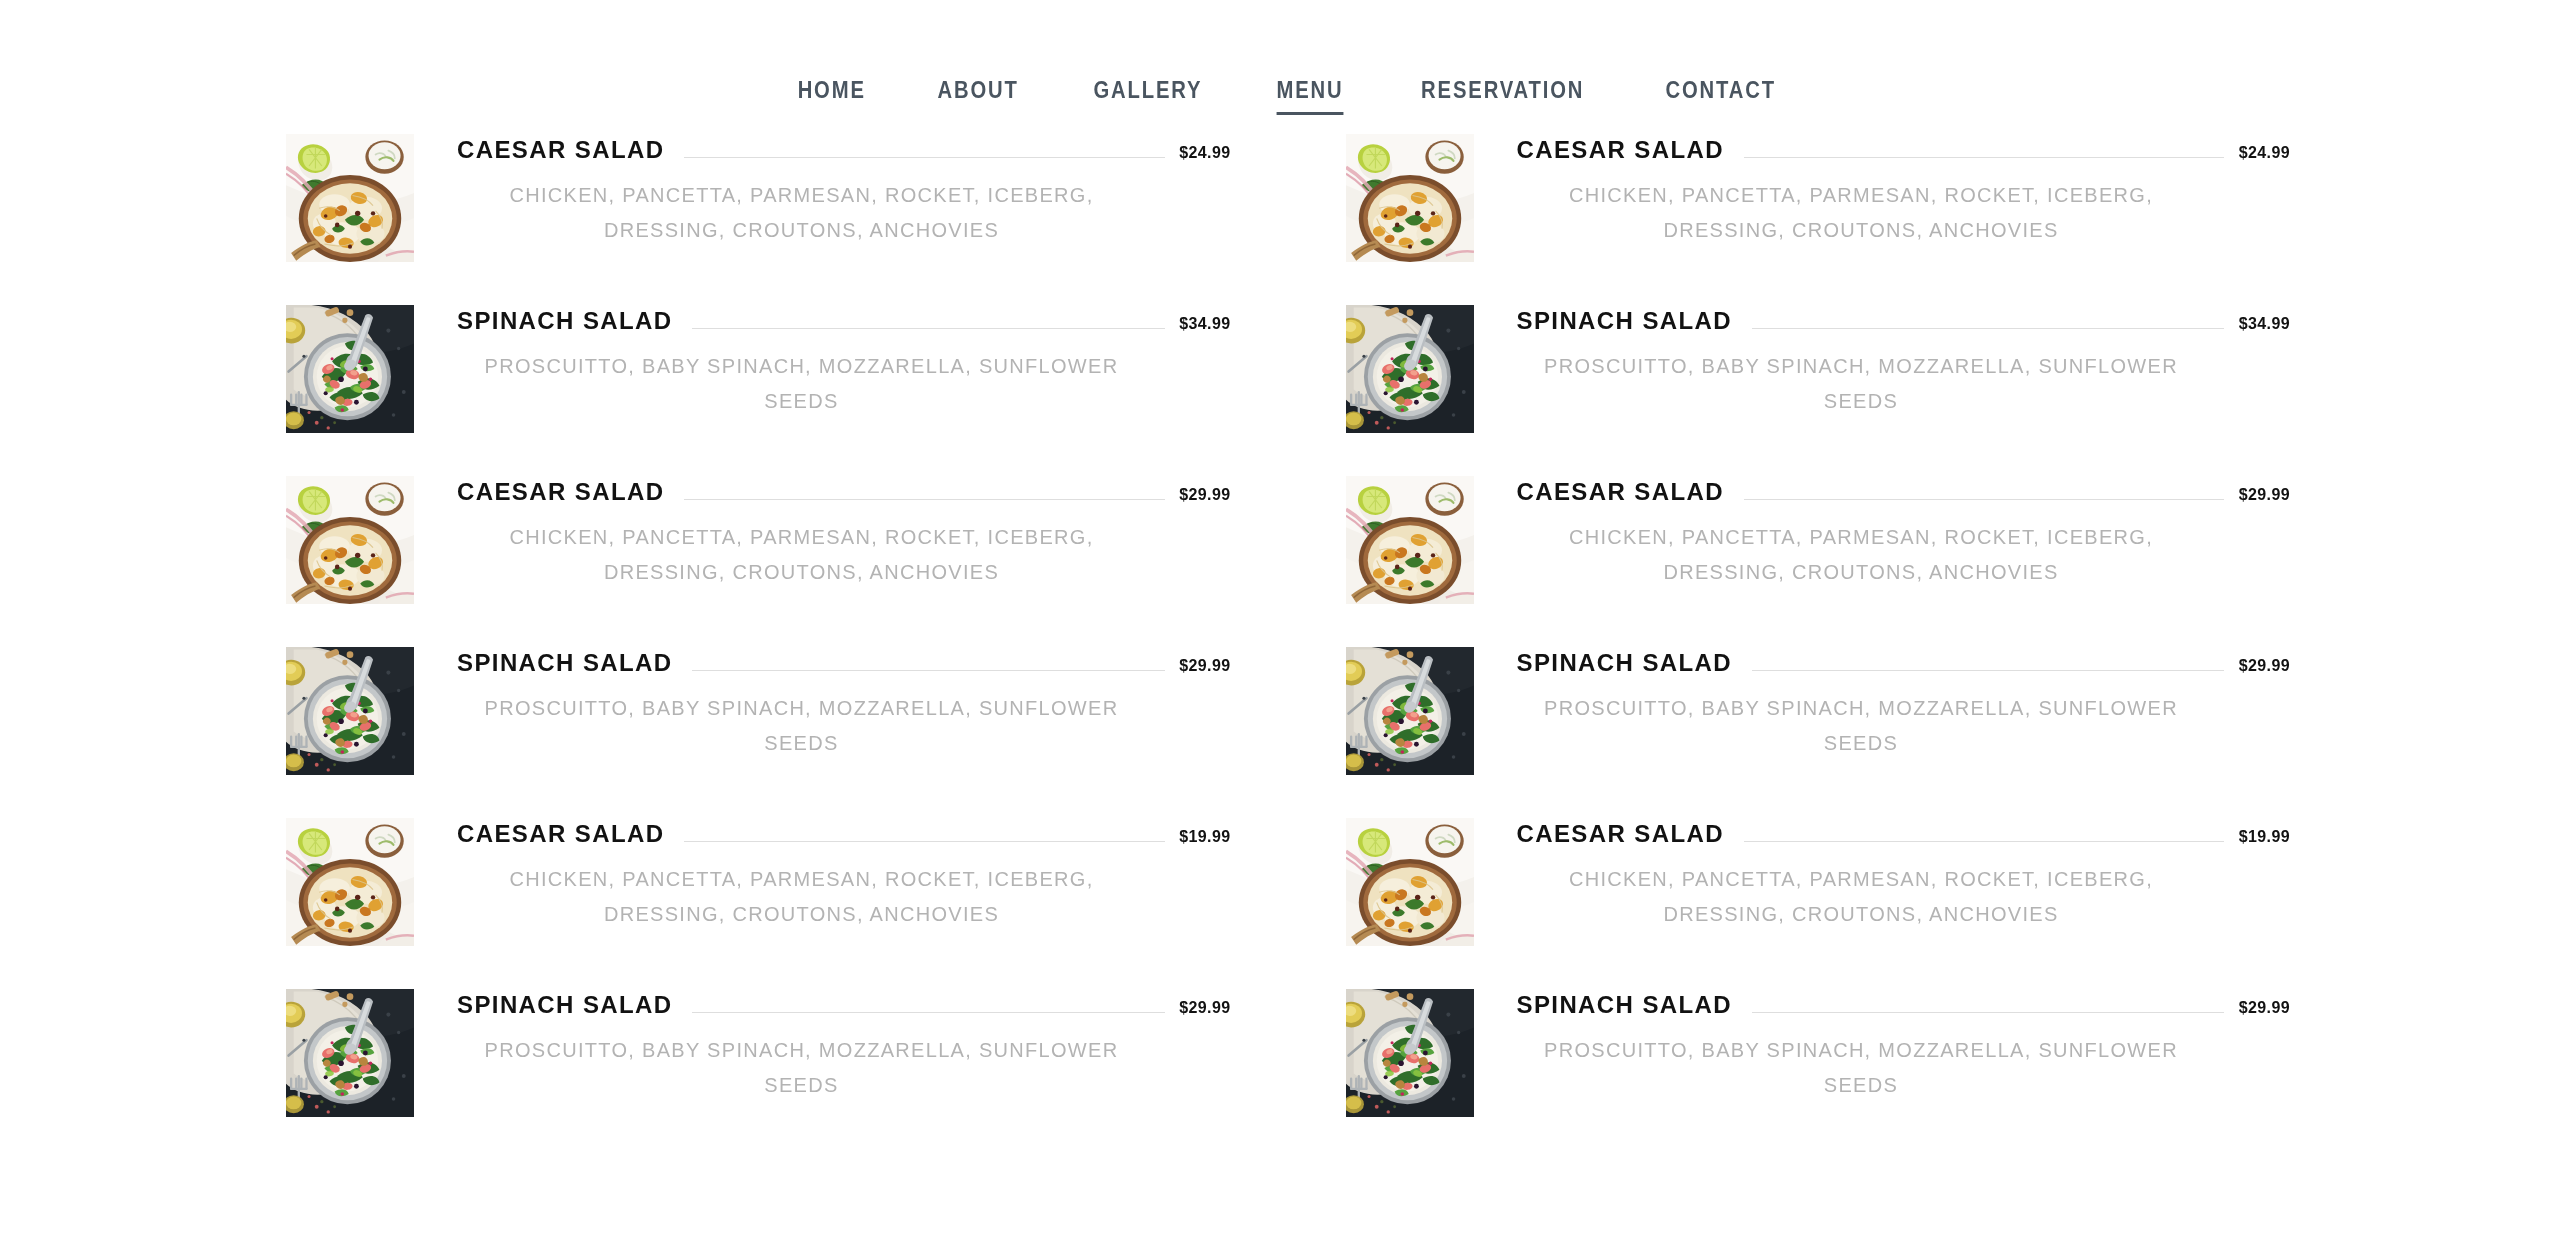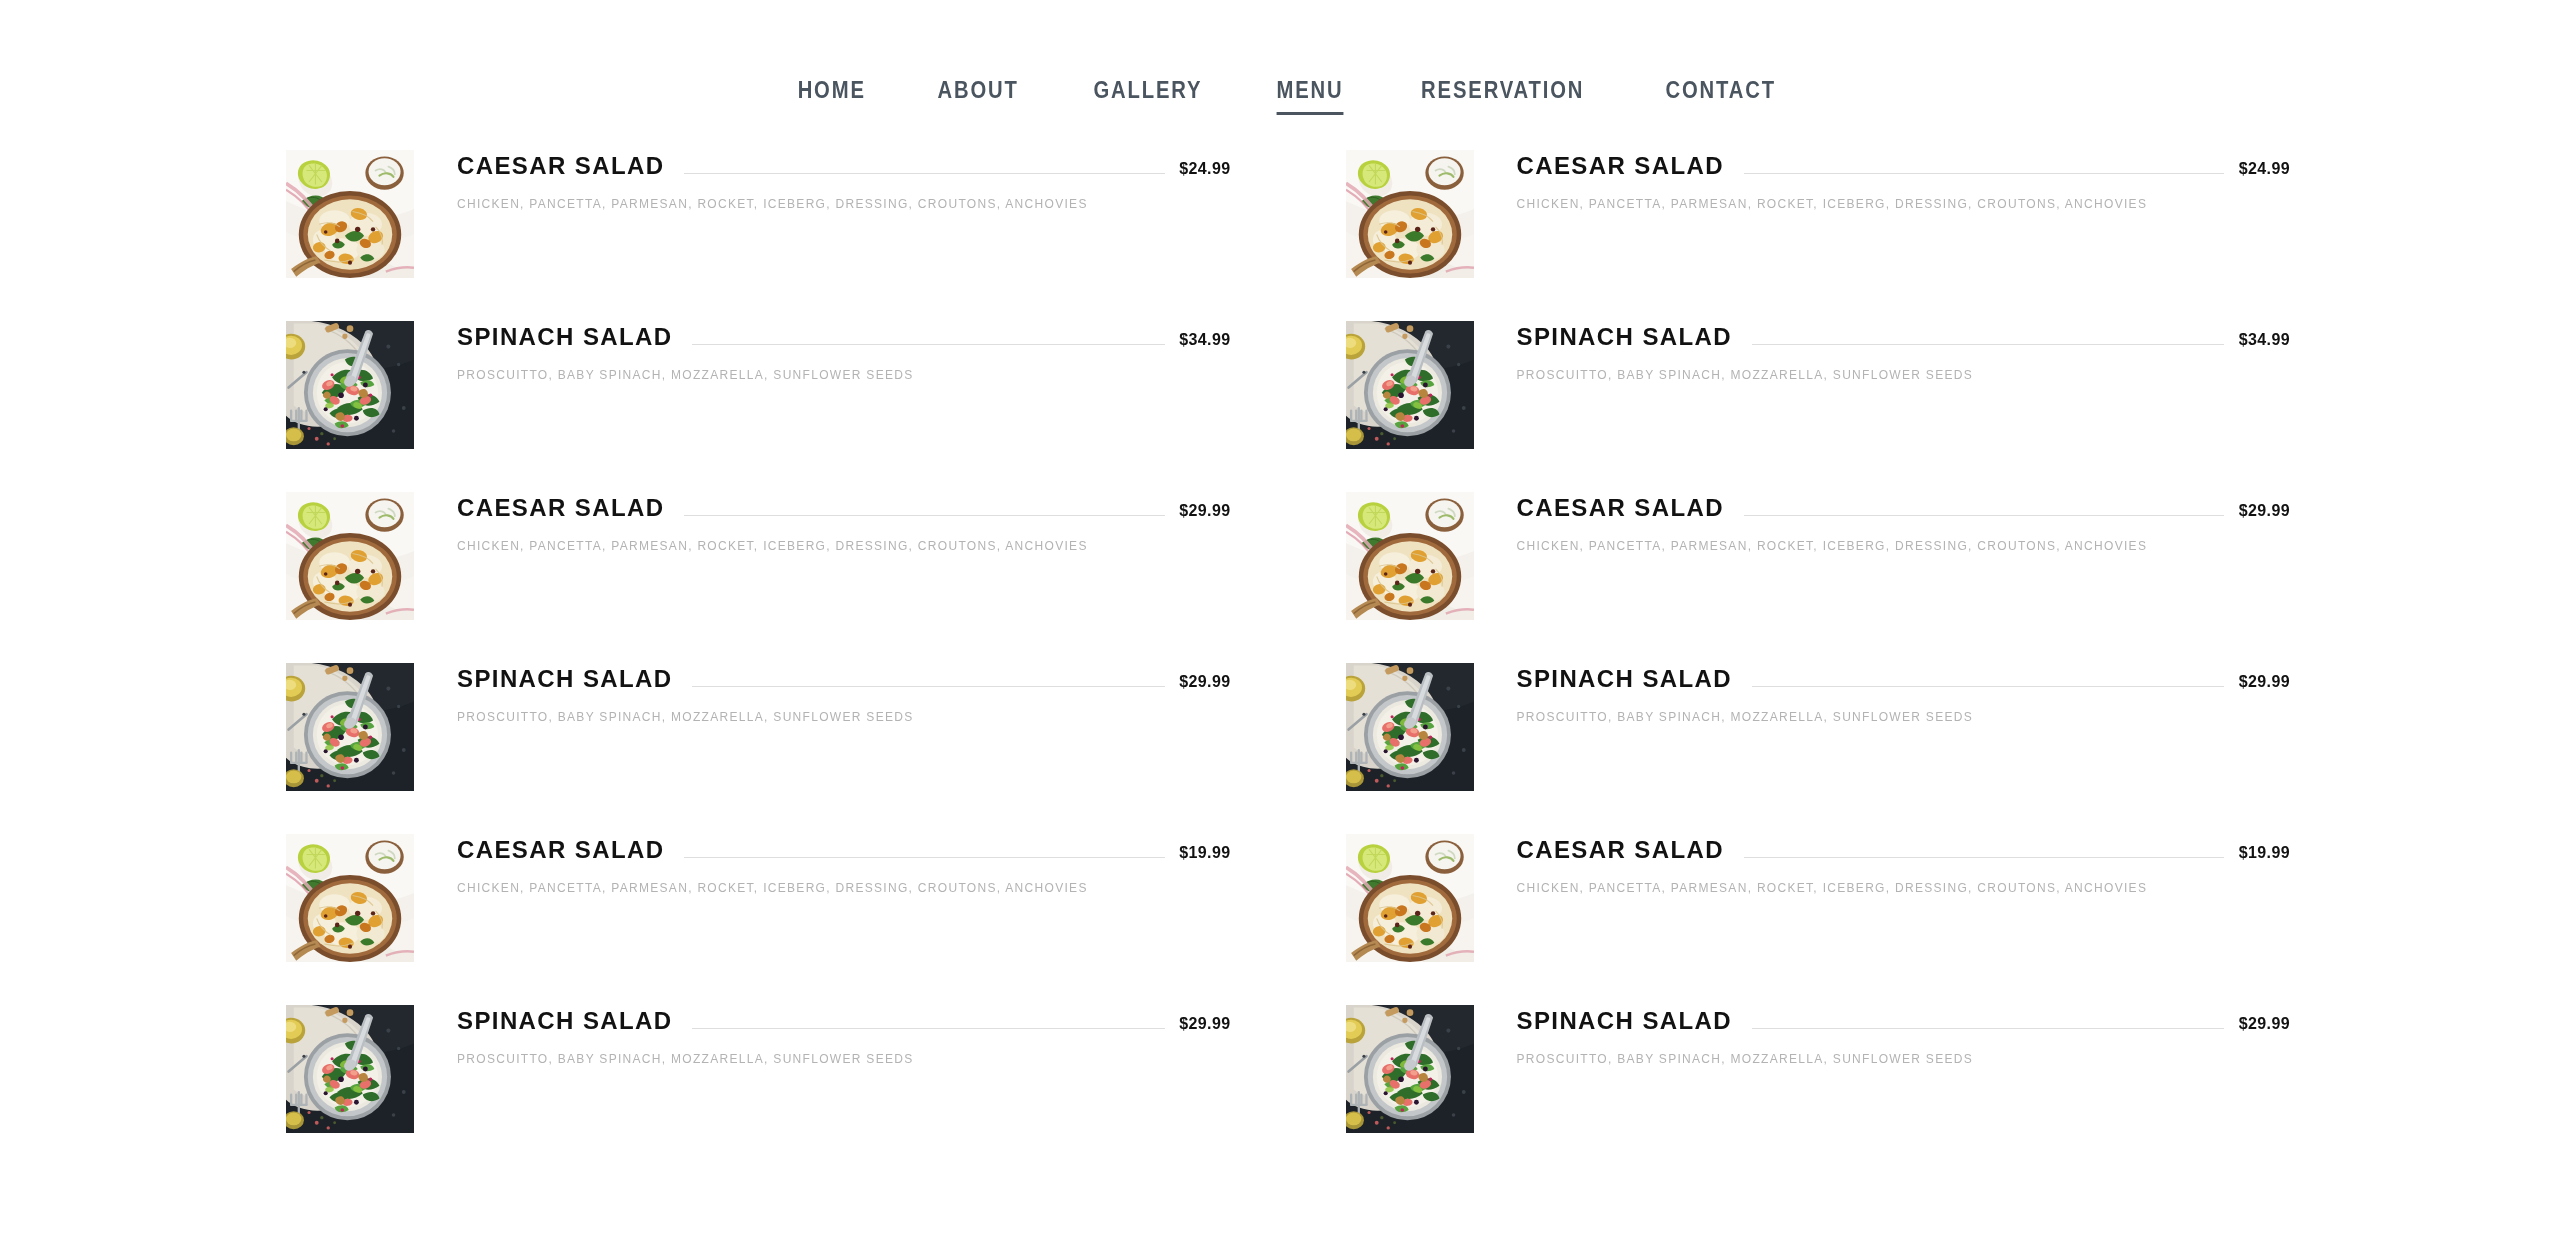--- a/index.html
+++ b/index.html
@@ -67,21 +67,21 @@
     display: flex;
     justify-content: center;
   }
 
   .menu-grid {
     width: 2004px;
     display: grid;
     grid-template-columns: 1fr 1fr;
     column-gap: 115px;
     row-gap: 41px;
-    margin-top: 16px;
+    margin-top: 0;
   }
 
   .menu-item {
     display: flex;
     align-items: flex-start;
     gap: 43px;
     height: 130px;
     overflow: hidden;
   }
 
@@ -129,26 +129,27 @@
     font-size: 16px;
     font-weight: 700;
     letter-spacing: 0.4px;
     color: #121212;
     white-space: nowrap;
     line-height: 1.15;
   }
 
   .item-desc {
     margin-top: 15px;
-    font-size: 12px;
+    font-size: 20px;
     letter-spacing: 1.3px;
     line-height: 1.72;
     color: #b3b3b3;
     font-weight: 400;
     max-width: 689px;
+    text-align: center;
   }
 </style>
 </head>
 <body>
 
 <nav class="site-nav">
   <ul class="nav-list" id="nav-list">
       <li class="nav-item"><span>HOME</span></li>
       <li class="nav-item"><span>ABOUT</span></li>
       <li class="nav-item"><span>GALLERY</span></li>

